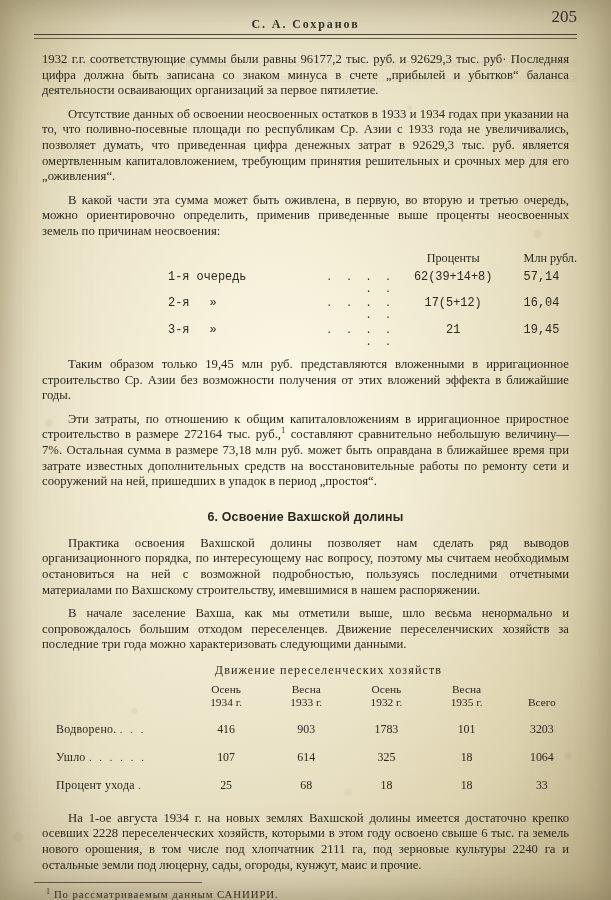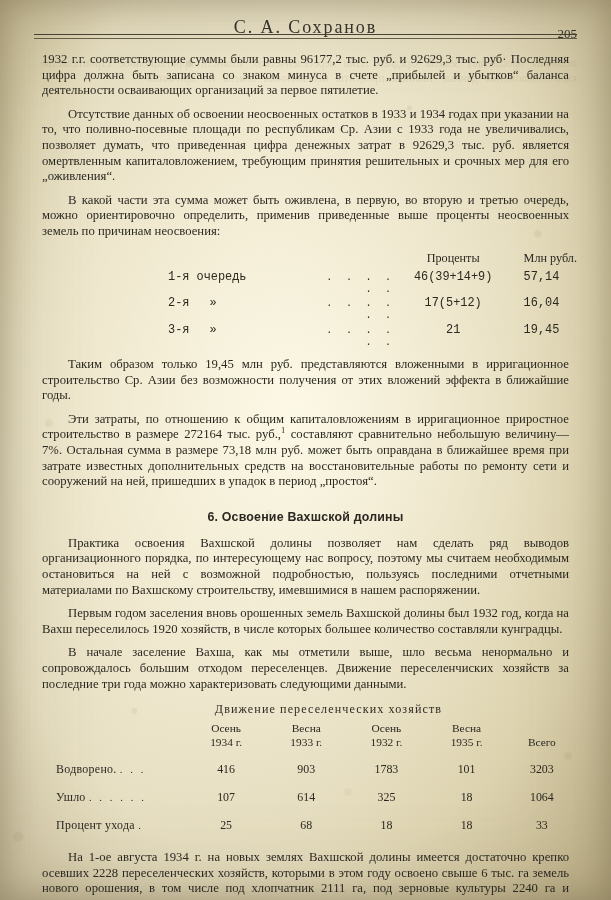--- a/index.html
+++ b/index.html
@@ -81,30 +81,31 @@
 
   
   .runhead {
     position: relative;
     height: 30px;
     padding-top: 17px;
     box-sizing: border-box;
   }
   .runhead-title {
     text-align: center;
-    font-size: 18px;
+    font-size: 12px;
     letter-spacing: 1.9px;
     color: #37322a;
     white-space: nowrap;
+    font-weight: bold;
   }
   .runhead-folio {
     position: absolute;
     right: 0;
-    top: 26px;
-    font-size: 13px;
+    top: 7px;
+    font-size: 17px;
     color: #35302a;
   }
   .rule {
     margin: 4px 0 13px 0;
     height: 3px;
     border-top: 1.6px solid #3d372c;
     border-bottom: 0.9px solid #5c5443;
     background: transparent;
     opacity: 0.92;
   }
@@ -238,21 +239,21 @@
       <tbody>
           <tr>
         <th class="pct-lbl"></th>
         <th class="pct-dots"></th>
         <th class="pct-val">Проценты</th>
         <th class="pct-rub">Млн рубл.</th>
       </tr>
       <tr>
         <td class="pct-lbl">1-я очередь</td>
         <td class="pct-dots">. . . . . .</td>
-        <td class="pct-val">46(39+14+9)</td>
+        <td class="pct-val">62(39+14+8)</td>
         <td class="pct-rub">57,14</td>
       </tr>
       <tr>
         <td class="pct-lbl"><span>2-я</span><span class="ditto">»</span></td>
         <td class="pct-dots">. . . . . .</td>
         <td class="pct-val">17(5+12)</td>
         <td class="pct-rub">16,04</td>
       </tr>
       <tr>
         <td class="pct-lbl"><span>3-я</span><span class="ditto">»</span></td>
@@ -263,21 +264,20 @@
     </tbody>
       </table>
 
     <p class="body indent">Таким образом только 19,45 млн руб. представляются вложенными в ирригационное строительство Ср. Азии без возможности получения от этих вложений эффекта в ближайшие годы.</p>
 
     <p class="body indent"><span>Эти затраты, по отношению к общим капиталовложениям в ирригационное приростное строительство в размере 272164 тыс. руб.,</span><sup class="fnref">1</sup><span> составляют сравнительно небольшую величину—7%. Остальная сумма в размере 73,18 млн руб. может быть оправдана в ближайшее время при затрате известных дополнительных средств на восстановительные работы по ремонту сети и сооружений на ней, пришедших в упадок в период „простоя“.</span></p>
 
     <h2 class="section">6. Освоение Вахшской долины</h2>
 
     <p class="body indent">Практика освоения Вахшской долины позволяет нам сделать ряд выводов организационного порядка, по интересующему нас вопросу, поэтому мы считаем необходимым остановиться на ней с возможной подробностью, пользуясь последними отчетными материалами по Вахшскому строительству, имевшимися в нашем распоряжении.</p>
-    <p class="body indent">Первым годом заселения вновь орошенных земель Вахшской долины был 1932 год, когда на Вахш переселилось 1920 хозяйств, в числе которых большее количество составляли кунградцы.</p>
     <p class="body indent">В начале заселение Вахша, как мы отметили выше, шло весьма ненормально и сопровождалось большим отходом переселенцев. Движение переселенчиских хозяйств за последние три года можно характеризовать следующими данными.</p>
 
     <div class="dt-wrap">
       <div class="dt-title">Движение переселенческих хозяйств</div>
       <table class="data">
         <tbody>
             <tr>
           <th class="spacer"></th>
           <th>
             <span>Осень</span><br>

